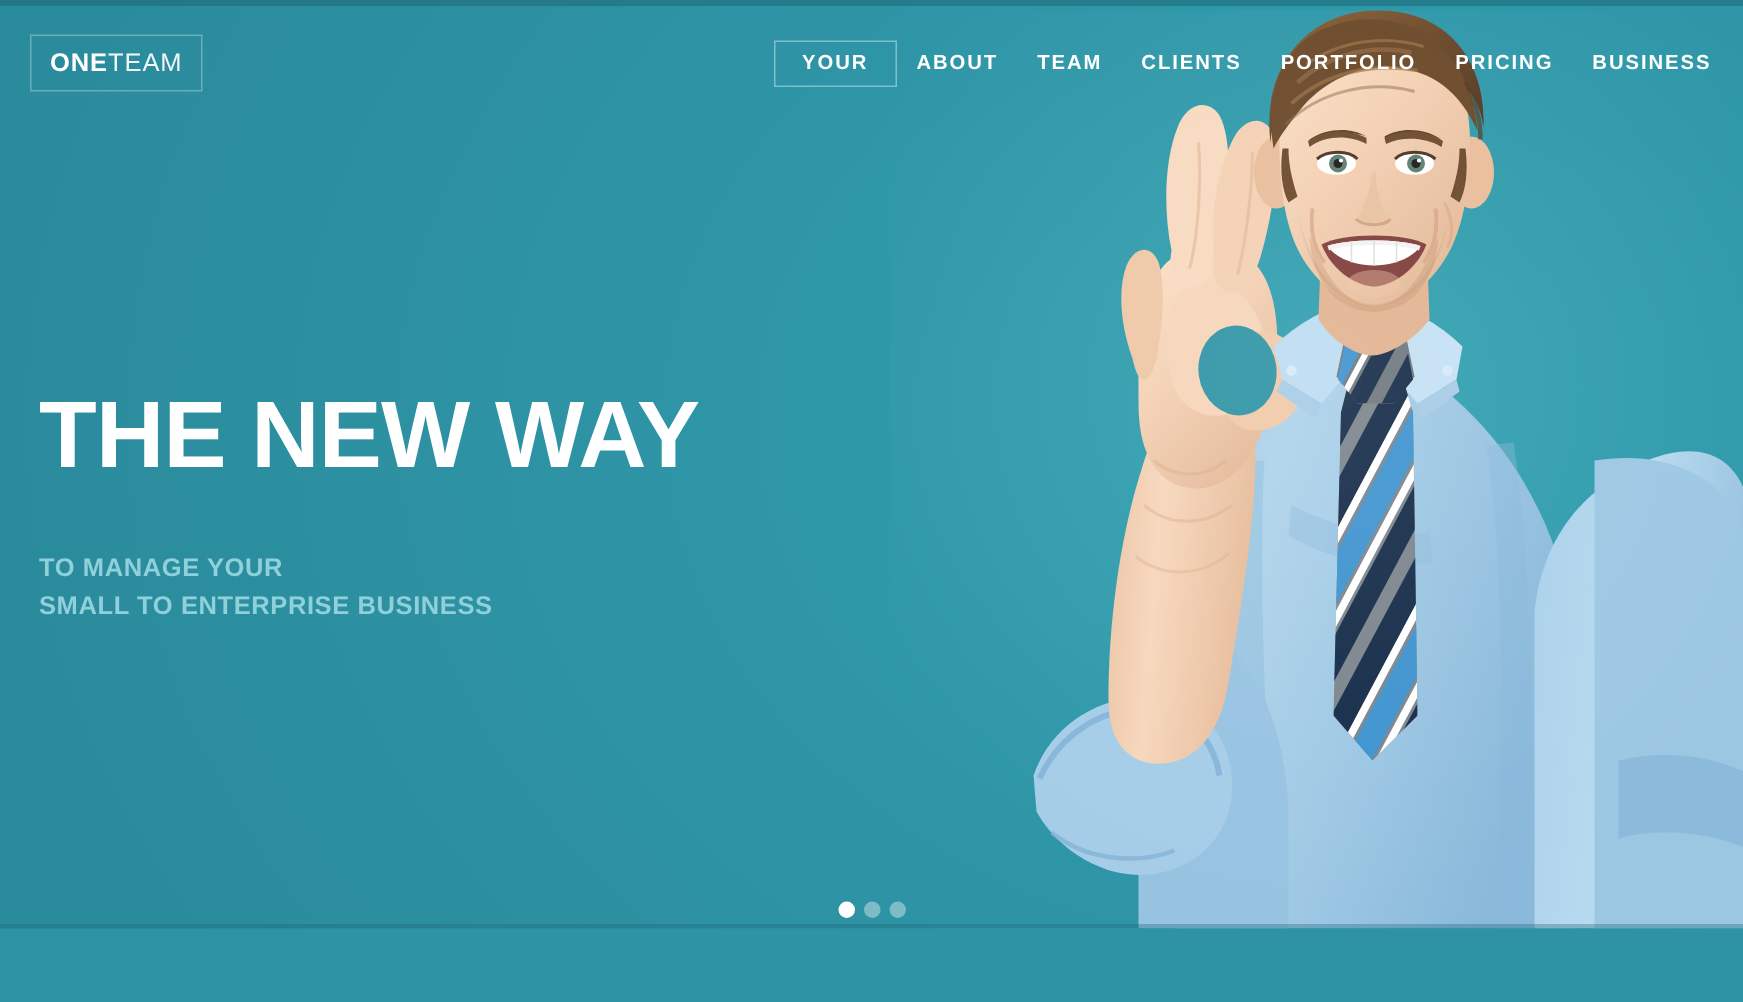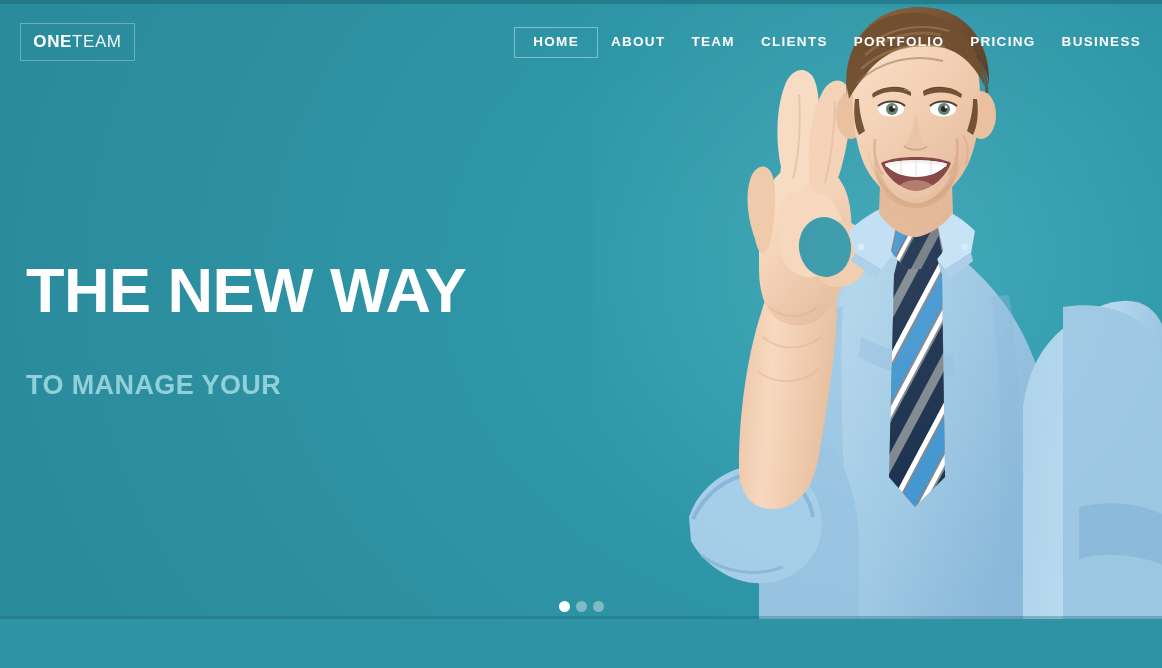--- a/index.html
+++ b/index.html
@@ -76,21 +76,21 @@
     color:#ffffff;
     font-size:63px;
     font-weight:bold;
     letter-spacing:-0.5px;
     line-height:1.0;
     margin-bottom:44px;
     margin-top:31px;
   }
   .hero-sub {
     color:#8fd0db;
-    font-size:27px;
+    font-size:17px;
     font-weight:bold;
     letter-spacing:.4px;
     line-height:1.48;
   }
   .hero-sub .l2 { display:block; }
   .btn-learn {
     display:inline-block;
     border:2px solid #ffffff;
     background:transparent;
     color:#ffffff;
@@ -340,21 +340,21 @@
 
   <div class="header">
 
     <div class="logo-box">
       <span class="logo-one">ONE</span>
         <span class="logo-page">TEAM</span>
     </div>
 
     <nav class="nav">
       <div class="nav-slot active">
-        <a class="nav-item">HOME</a>
+        <a class="nav-item">YOUR</a>
       </div>
       <div class="nav-slot">
         <a class="nav-item">ABOUT</a>
       </div>
       <div class="nav-slot">
         <a class="nav-item">TEAM</a>
       </div>
       <div class="nav-slot">
         <a class="nav-item">CLIENTS</a>
       </div>
@@ -367,20 +367,21 @@
       <div class="nav-slot">
         <a class="nav-item">BUSINESS</a>
       </div>
     </nav>
   </div>
 
   <div class="hero-copy">
     <h1 class="hero-title">THE NEW WAY</h1>
     <div class="hero-sub">
       <span class="l1">TO MANAGE YOUR</span>
+      <span class="l2">SMALL TO ENTERPRISE BUSINESS</span>
     </div>
   </div>
 
   <div class="dots">
     <span class="dot active"></span>
     <span class="dot"></span>
     <span class="dot"></span>
   </div>
 
   <div class="bottom-strip"></div>

